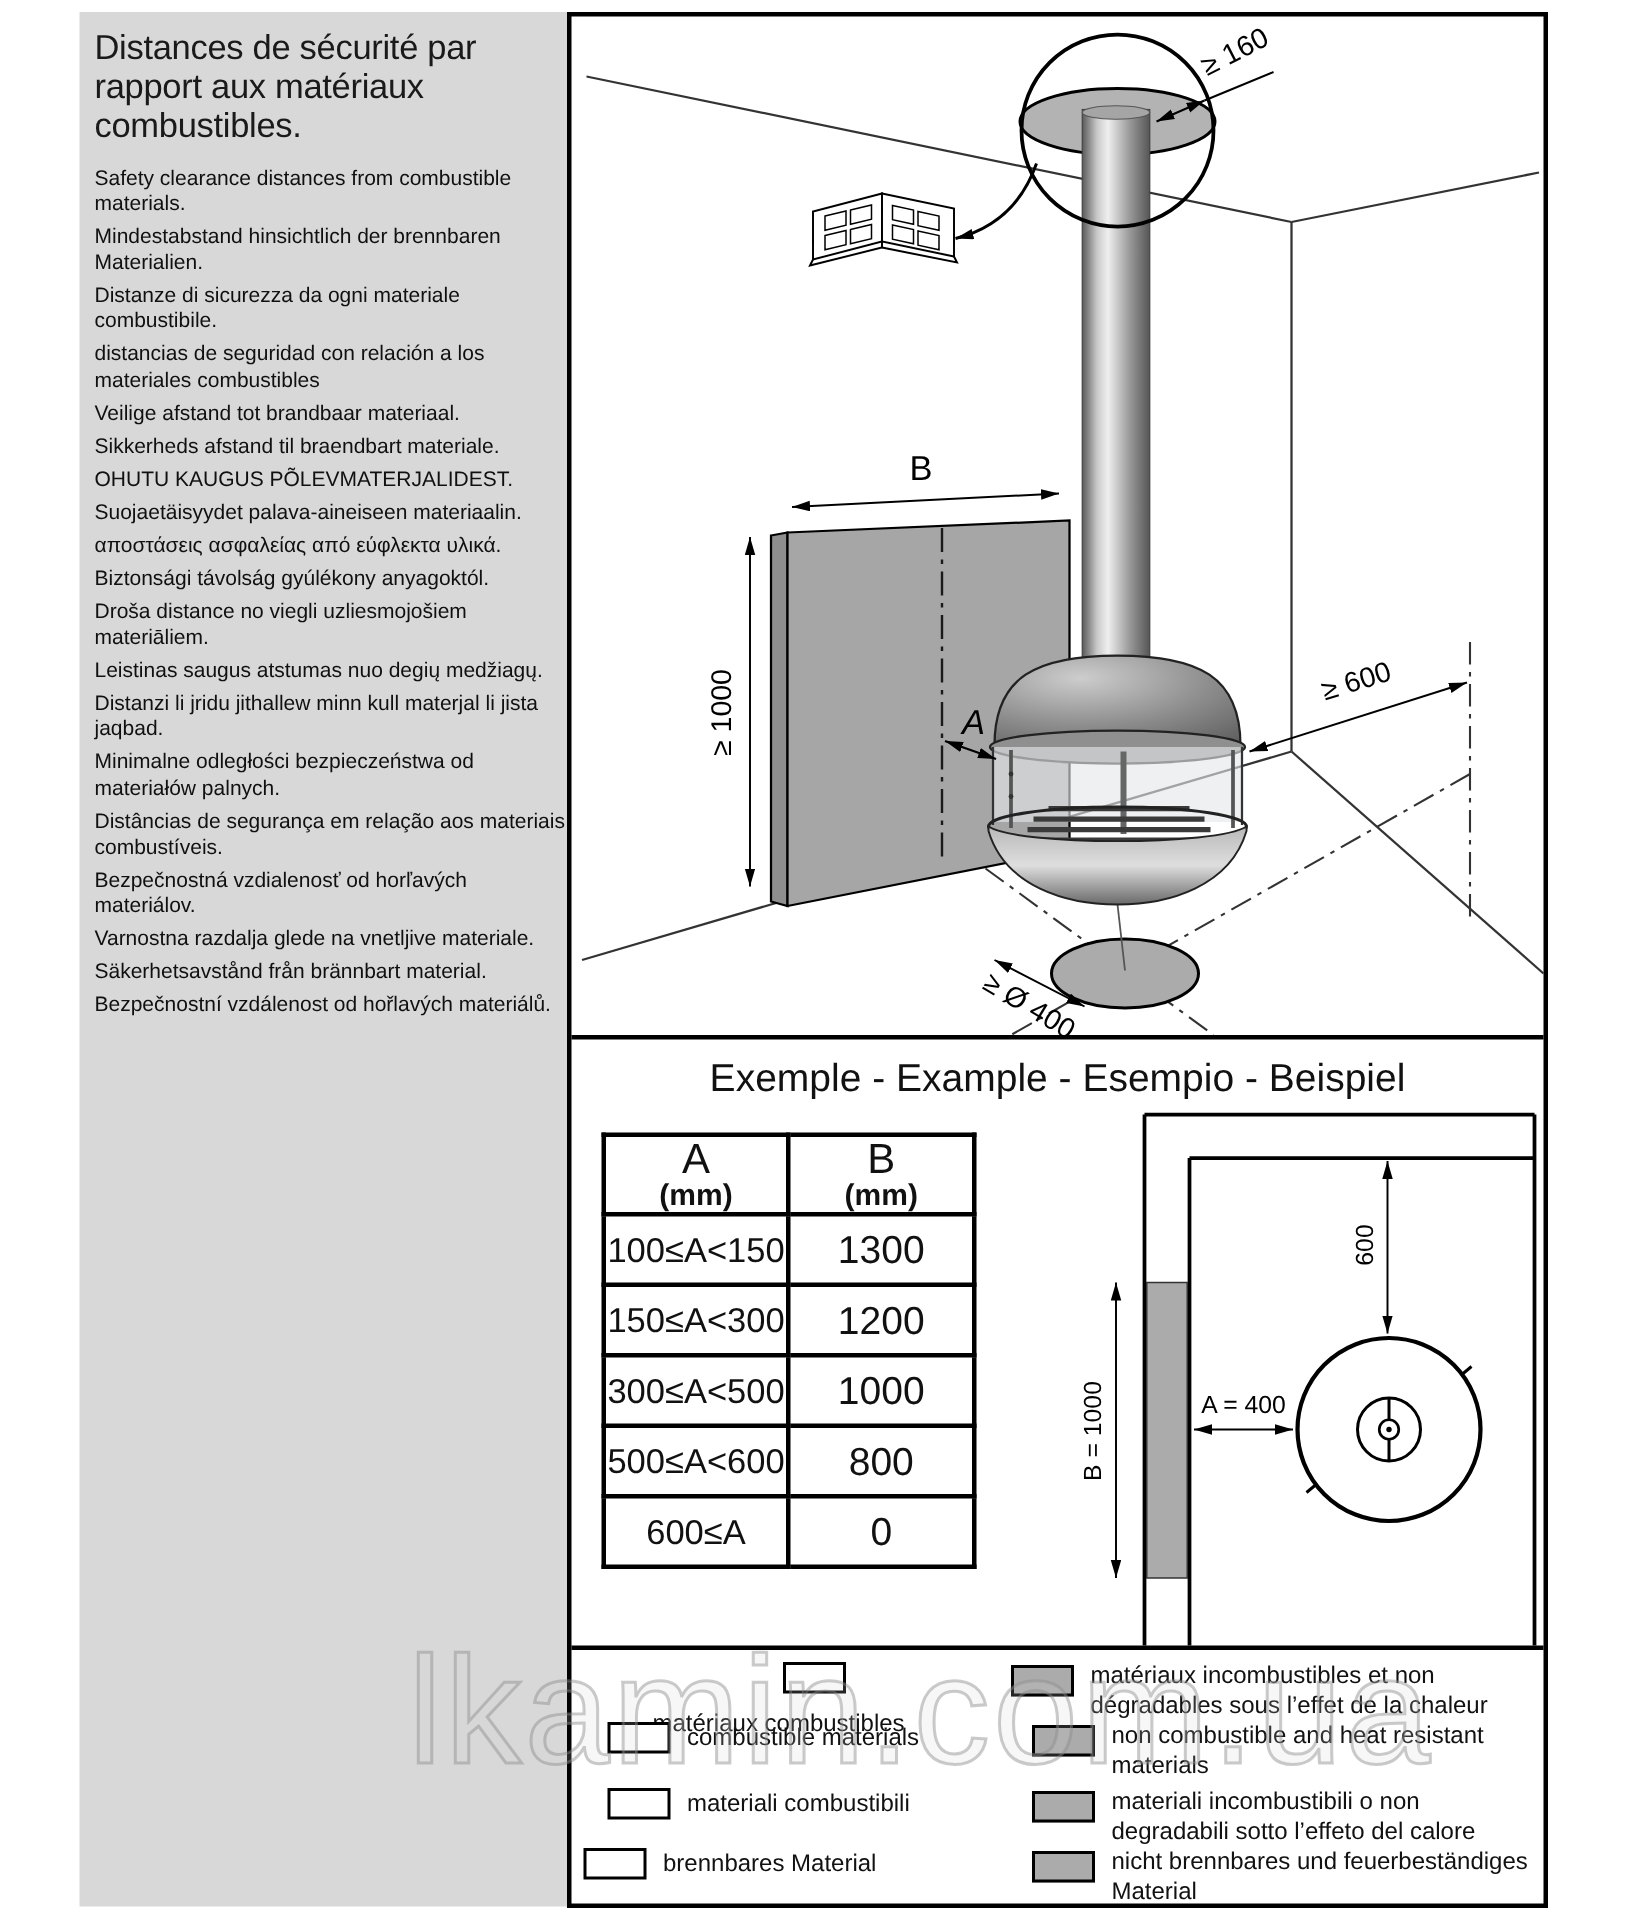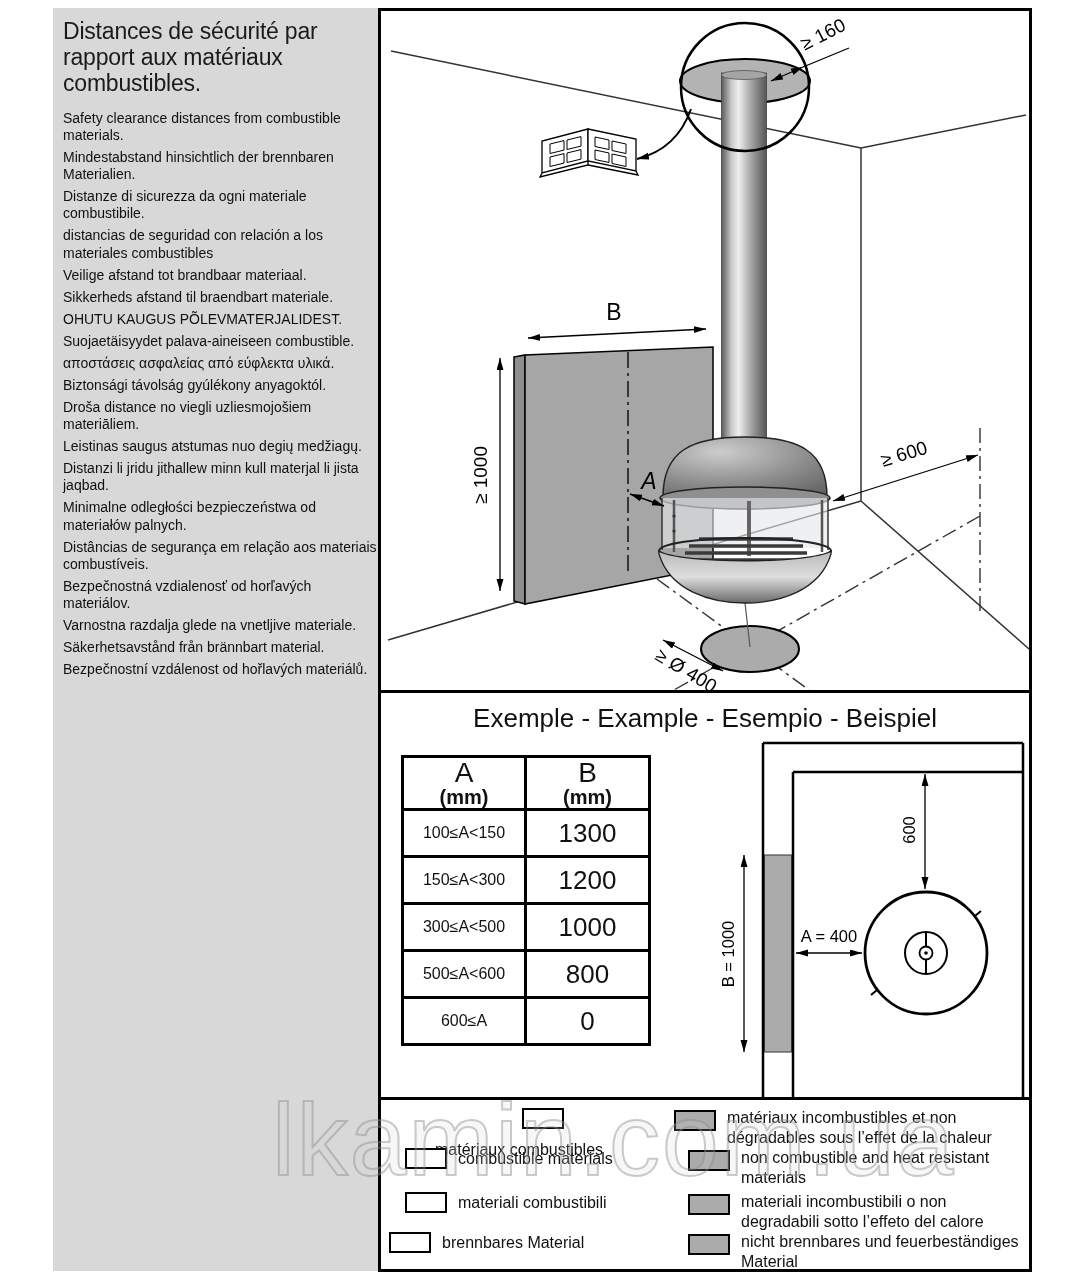--- a/index.html
+++ b/index.html
@@ -15,21 +15,21 @@
   #panel{position:absolute;left:378px;top:8px;width:654px;height:1264px;
          box-sizing:border-box;border:3px solid #000;background:#fff;}
   .divider{position:absolute;left:0;width:648px;height:3px;background:#000;}
   #example-title{position:absolute;left:0;top:692px;width:648px;text-align:center;
                  font-size:26px;font-weight:400;color:#111;}
   
   #dim-table{position:absolute;left:20px;top:744px;border-collapse:collapse;}
   #dim-table td,#dim-table th{border:3px solid #000;text-align:center;vertical-align:middle;
                               font-weight:400;background:#fff;padding:0;}
   #dim-table th{width:120px;height:50px;}
-  #dim-table td.a{width:120px;height:44px;font-size:16px;}
+  #dim-table td.a{width:120px;height:44px;font-size:23px;}
   #dim-table td.b{width:121px;font-size:26px;}
   .hdr-big{font-size:28px;line-height:1.0;display:block;}
   .hdr-unit{font-size:20px;line-height:1.0;display:block;font-weight:bold;}
   
   .lg-row{position:absolute;display:flex;gap:11px;}
   .lg-row.left{align-items:center;width:275px;}
   .lg-row.right{align-items:flex-start;width:341px;}
   .swatch{flex:0 0 auto;width:42px;height:21px;border:2px solid #000;box-sizing:border-box;}
   .swatch.white{background:#fff;}
   .swatch.gray{background:#ababab;}
@@ -50,21 +50,21 @@
 
   <div id="sidebar">
     <h1>Distances de sécurité par rapport aux matériaux combustibles.</h1>
     <p class="para">Safety clearance distances from combustible materials.</p>
     <p class="para">Mindestabstand hinsichtlich der brennbaren Materialien.</p>
     <p class="para">Distanze di sicurezza da ogni materiale combustibile.</p>
     <p class="para">distancias de seguridad con relación a los materiales combustibles</p>
     <p class="para">Veilige afstand tot brandbaar materiaal.</p>
     <p class="para">Sikkerheds afstand til braendbart materiale.</p>
     <p class="para">OHUTU KAUGUS PÕLEVMATERJALIDEST.</p>
-    <p class="para">Suojaetäisyydet palava-aineiseen combustible.</p>
+    <p class="para">Suojaetäisyydet palava-aineiseen materiaalin.</p>
     <p class="para">αποστάσεις ασφαλείας από εύφλεκτα υλικά.</p>
     <p class="para">Biztonsági távolság gyúlékony anyagoktól.</p>
     <p class="para">Droša distance no viegli uzliesmojošiem materiāliem.</p>
     <p class="para">Leistinas saugus atstumas nuo degių medžiagų.</p>
     <p class="para">Distanzi li jridu jithallew minn kull materjal li jista jaqbad.</p>
     <p class="para">Minimalne odległości bezpieczeństwa od materiałów palnych.</p>
     <p class="para">Distâncias de segurança em relação aos materiais combustíveis.</p>
     <p class="para">Bezpečnostná vzdialenosť od horľavých materiálov.</p>
     <p class="para">Varnostna razdalja glede na vnetljive materiale.</p>
     <p class="para">Säkerhetsavstånd från brännbart material.</p>

